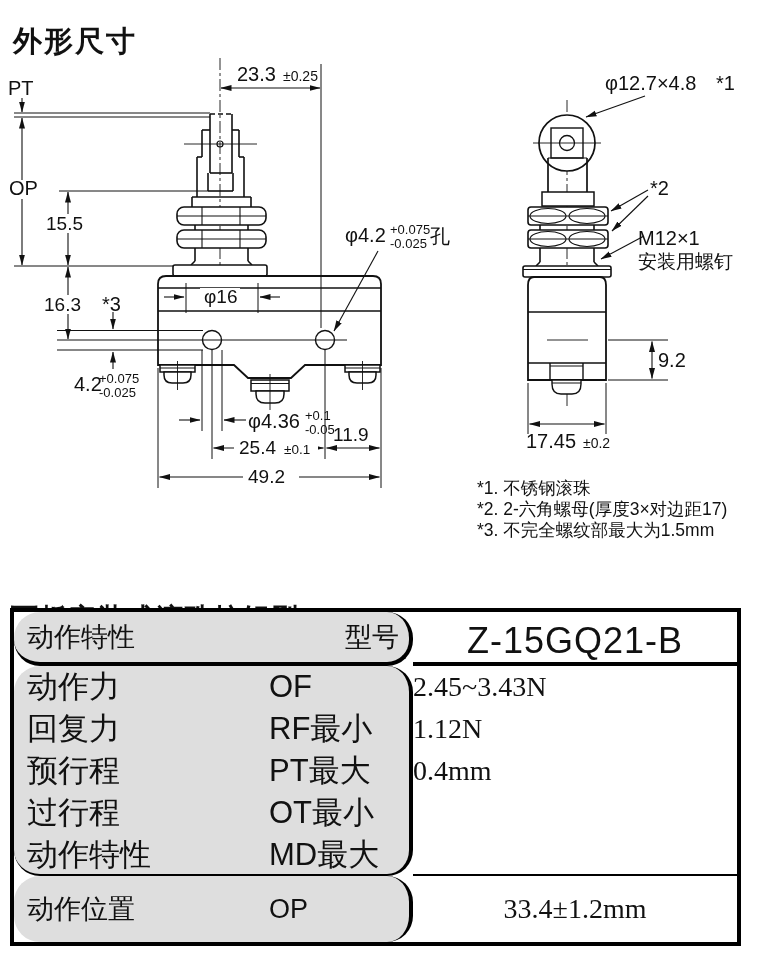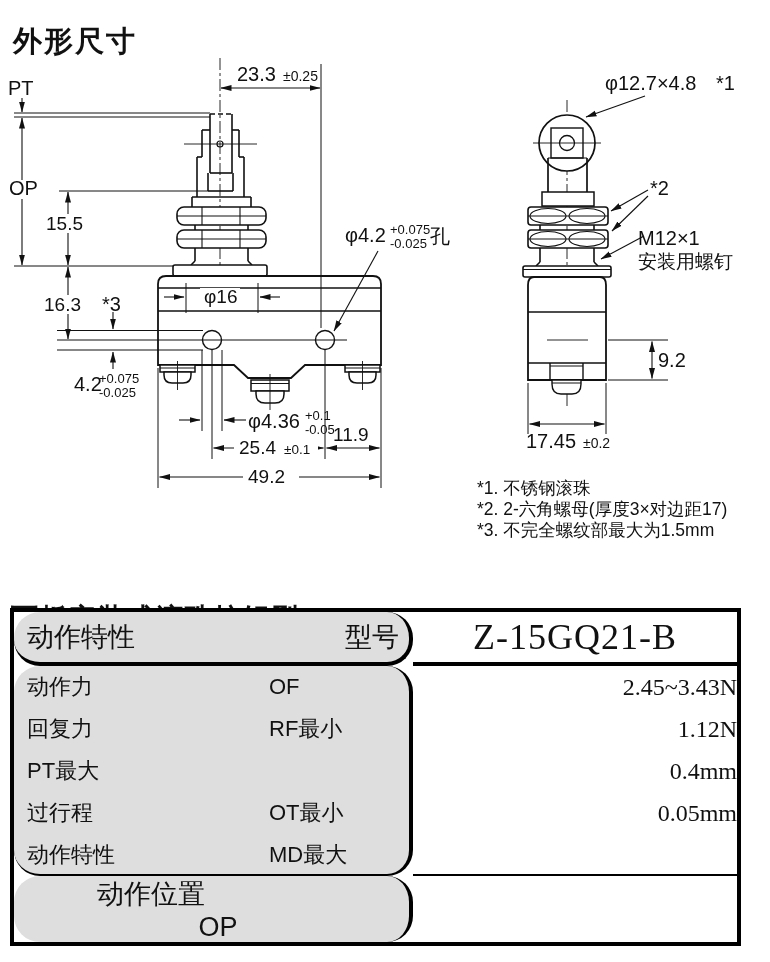--- a/index.html
+++ b/index.html
@@ -8,28 +8,28 @@
   .page { width:770px; height:962px; position:relative; overflow:hidden; background:#fff;padding-left:10px; }
   svg text { font-family:"Liberation Sans","DejaVu Sans",sans-serif; fill:#111; }
   .page-title { position:absolute; left:13px; top:22px; font-size:29px; font-weight:700; letter-spacing:2px; }
   .section-title { position:absolute; left:11px; top:556px; font-size:27px; font-weight:700; letter-spacing:2px;margin-top:44px; }
   .spec-table { position:absolute; left:10px; top:608px; width:731px; border:4px solid #000;
     display:grid; grid-template-columns:399px 324px; grid-template-rows:54px 210px 66px; background:#fff; }
   .cell-left { background:#dedede; border-right:4px solid #000;border-radius:26px; }
   .row-head { border-bottom:4px solid #000; }
   .row-body { border-bottom:2px solid #000; }
   .head-left { display:flex; justify-content:space-between; align-items:center; padding:0 10px 0 13px; font-size:27px; }
-  .head-right { display:flex; justify-content:center; align-items:center; font-size:36px; letter-spacing:1px;font-family:Liberation Serif, serif; }
+  .head-right { display:flex; justify-content:center; align-items:flex-end; font-size:36px; letter-spacing:1px; }
   .body-left { padding-left:13px; }
-  .spec-line { display:flex; align-items:center; height:42px; font-size:22px; }
+  .spec-line { display:flex; align-items:center; height:42px; font-size:31px; }
   .spec-line .lbl { width:242px; }
   .spec-line .qual { }
   .serif-val { font-family:"Liberation Serif","DejaVu Serif",serif; }
-  .body-right .val { height:42px; line-height:42px; text-align:right; font-size:24px; }
-  .foot-left { display:flex; align-items:center; padding-left:13px; font-size:27px;flex-direction:column; }
+  .body-right .val { height:42px; line-height:42px; text-align:left; font-size:28px; }
+  .foot-left { display:flex; align-items:center; padding-left:13px; font-size:27px; }
   .foot-right { display:flex; justify-content:center; align-items:center; font-size:28px; }
 </style>
 </head>
 <body>
 
 <div class="page">
 
   <h1 class="page-title">外形尺寸</h1>
 
   <svg width="770" height="552" viewBox="0 0 770 552" fill="none" stroke="#111" stroke-width="1.5" style="position:absolute;left:0;top:0;">
@@ -272,40 +272,43 @@
         <span class="lbl">动作力</span>
         <span class="code">OF</span>
         <span class="qual"></span>
       </div>
       <div class="spec-line">
         <span class="lbl">回复力</span>
         <span class="code">RF</span>
         <span class="qual">最小</span>
       </div>
       <div class="spec-line">
+        <span class="lbl">预行程</span>
         <span class="code">PT</span>
         <span class="qual">最大</span>
       </div>
       <div class="spec-line">
         <span class="lbl">过行程</span>
         <span class="code">OT</span>
         <span class="qual">最小</span>
       </div>
       <div class="spec-line">
         <span class="lbl">动作特性</span>
         <span class="code">MD</span>
         <span class="qual">最大</span>
       </div>
     </div>
     <div class="row-body body-right serif-val">
       <div class="val">2.45~3.43N</div>
       <div class="val">1.12N</div>
       <div class="val">0.4mm</div>
-      <div class="val">0.05mm</div>
     </div>
 
     <div class="cell-left foot-left">
       <span class="lbl" style="width:242px;display:inline-block;">动作位置</span>
       <span class="code">OP</span>
     </div>
+    <div class="foot-right serif-val">
+      <span>33.4±1.2mm</span>
+    </div>
   </div>
 
 </div>
 
 </body></html>

